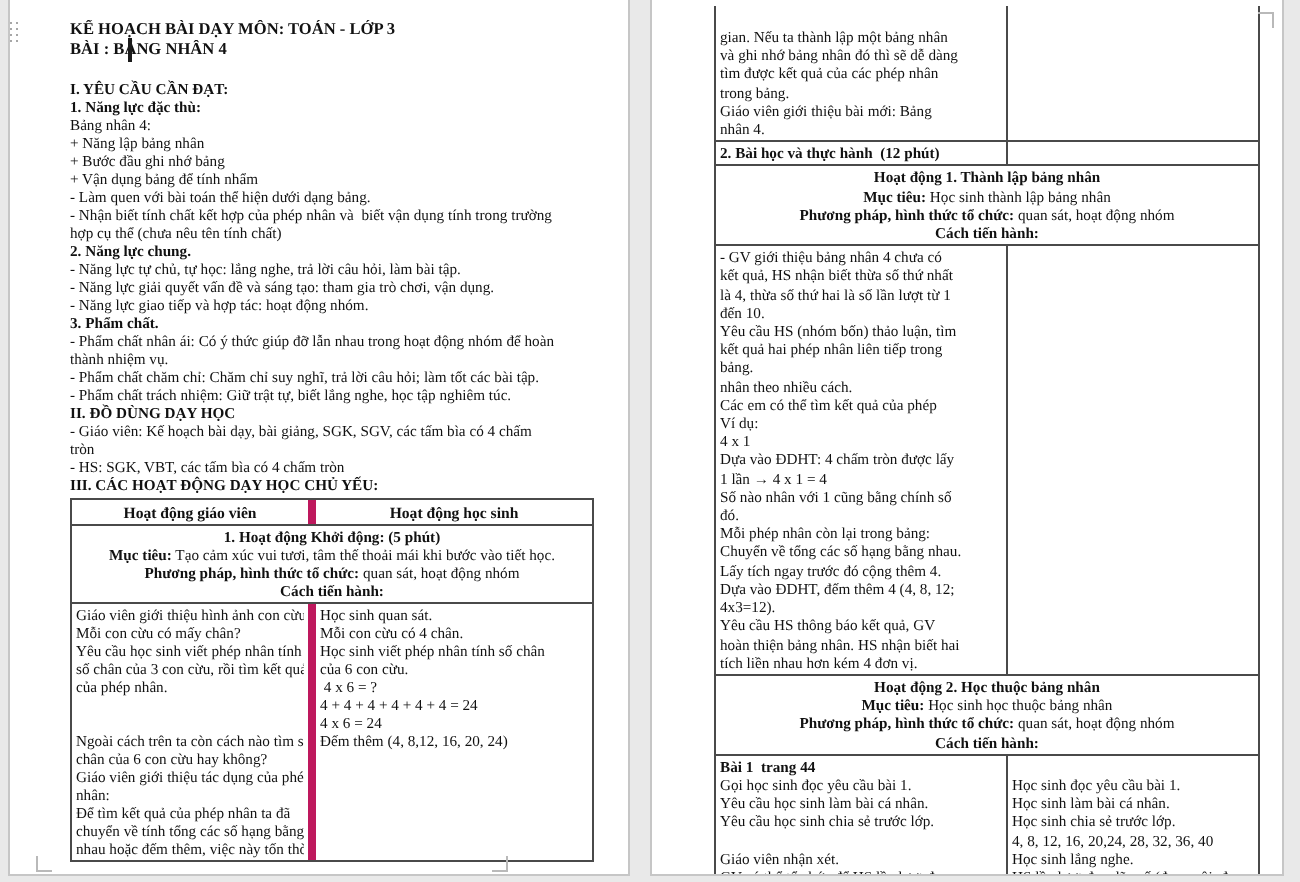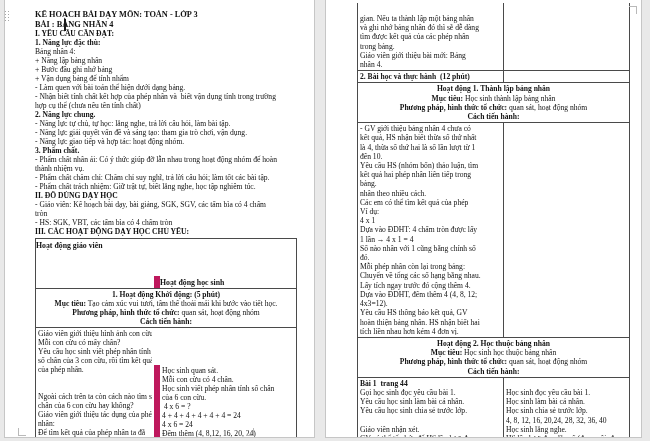--- a/index.html
+++ b/index.html
@@ -9,29 +9,29 @@
   .page{position:absolute;top:-9px;height:447px;background:#fff;
         border:1px solid #c6c6c6;box-sizing:border-box;overflow:hidden;}
   .page1{left:4px;width:311px;}
   .page2{left:325px;width:317px;}
   .line{white-space:pre;overflow:hidden;font-size:7.6px;line-height:9.0px;min-height:9px;}
   .page2 .line{line-height:9.2px;min-height:9.2px;}
   .b{font-weight:bold;}
   .ctr{}
   .p1-content{position:absolute;left:30px;top:18px;width:262px;}
   .titles .line{font-size:8.3px;line-height:9.6px;font-weight:bold;}
-  .intro{}
+  .intro{margin-top:11px;}
   
   .tbl{border:1px solid #4a4a4a;box-sizing:border-box;margin-top:2px;}
   .trow{display:flex;border-top:1px solid #4a4a4a;box-sizing:border-box;}
   .trow:first-child{border-top:none;}
   .cell{box-sizing:border-box;padding:1px 2px;overflow:hidden;}
-  .hdr{font-weight:bold;text-align:left;font-size:7.8px;padding:2px 0 1px;}
+  .hdr{font-weight:bold;text-align:center;font-size:7.8px;padding:2px 0 1px;}
   .p1t .cL{width:118px;}
-  .p1t .cR{flex:1;border-left:6px solid #be185d;margin-top:37px;}
+  .p1t .cR{flex:1;border-left:4px solid #be185d;}
   .merged .cell{width:100%;text-align:center;}
   .p2table{position:absolute;left:31px;top:9px;width:273px;border:1px solid #4a4a4a;
            border-top:none;box-sizing:border-box;}
   .p2t .cL{width:145px;}
   .p2t .cR{flex:1;border-left:1px solid #4a4a4a;}
   .padtop{padding-top:11px;}
   
   .drag-handle{position:absolute;left:5px;top:11px;width:8px;height:13px;
      display:grid;grid-template-columns:repeat(2,1.4px);grid-template-rows:repeat(4,1.4px);
      gap:1.6px;z-index:5;}

